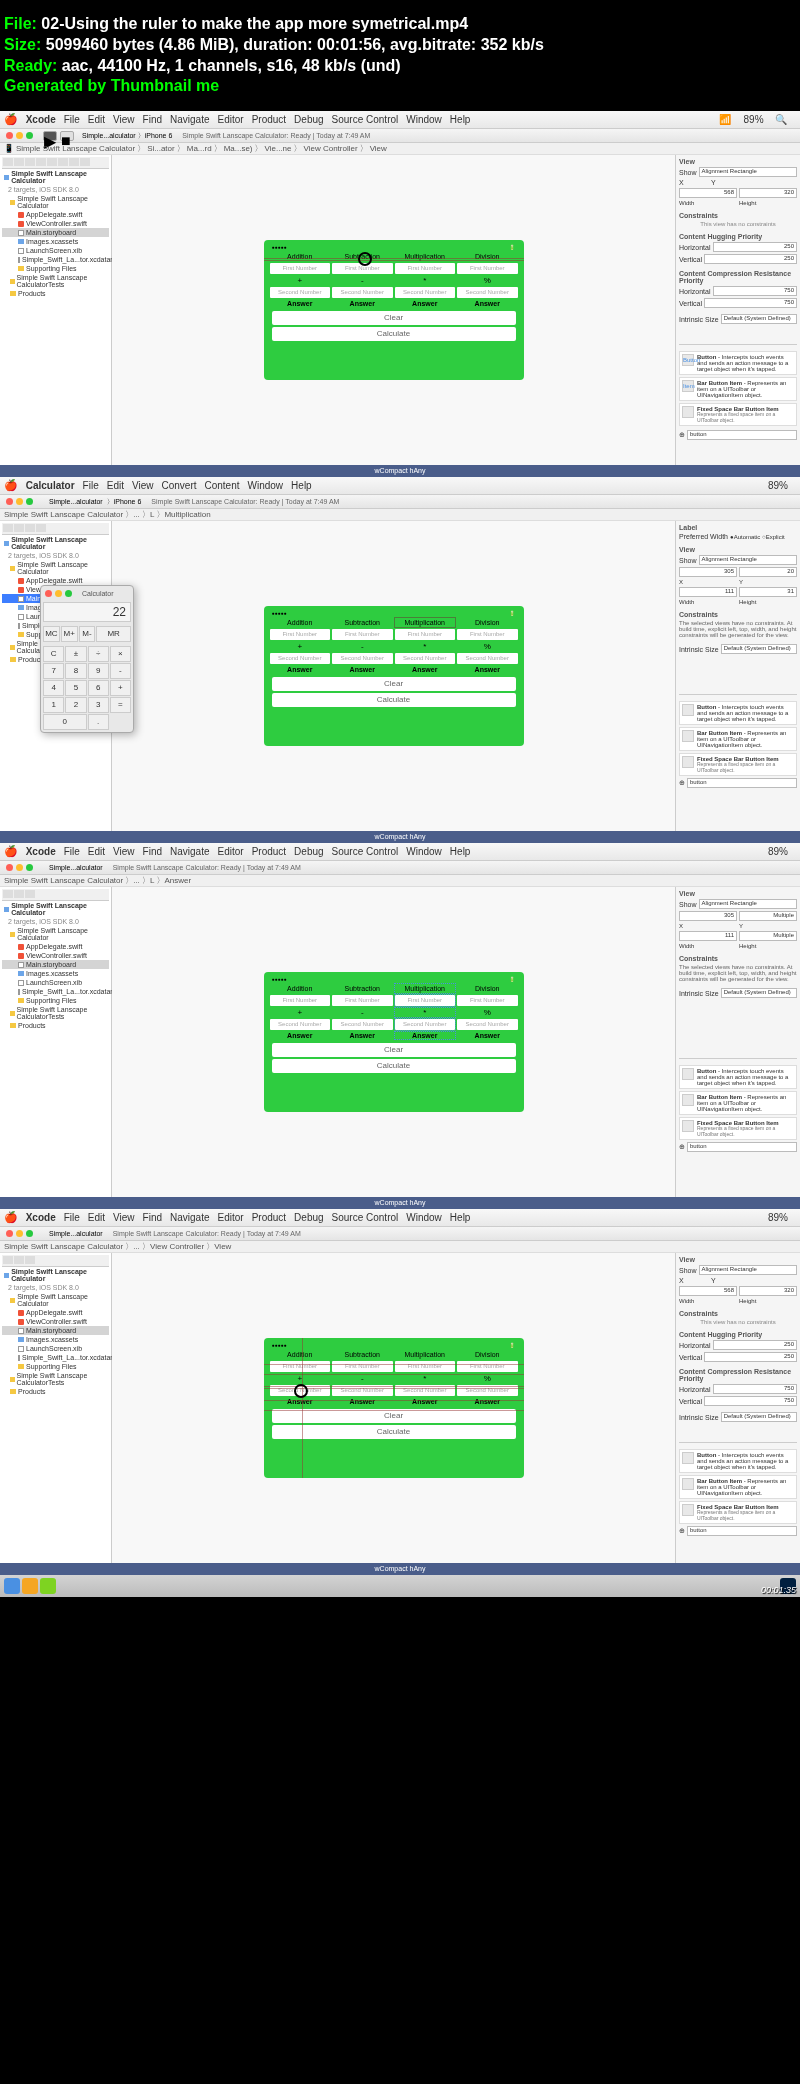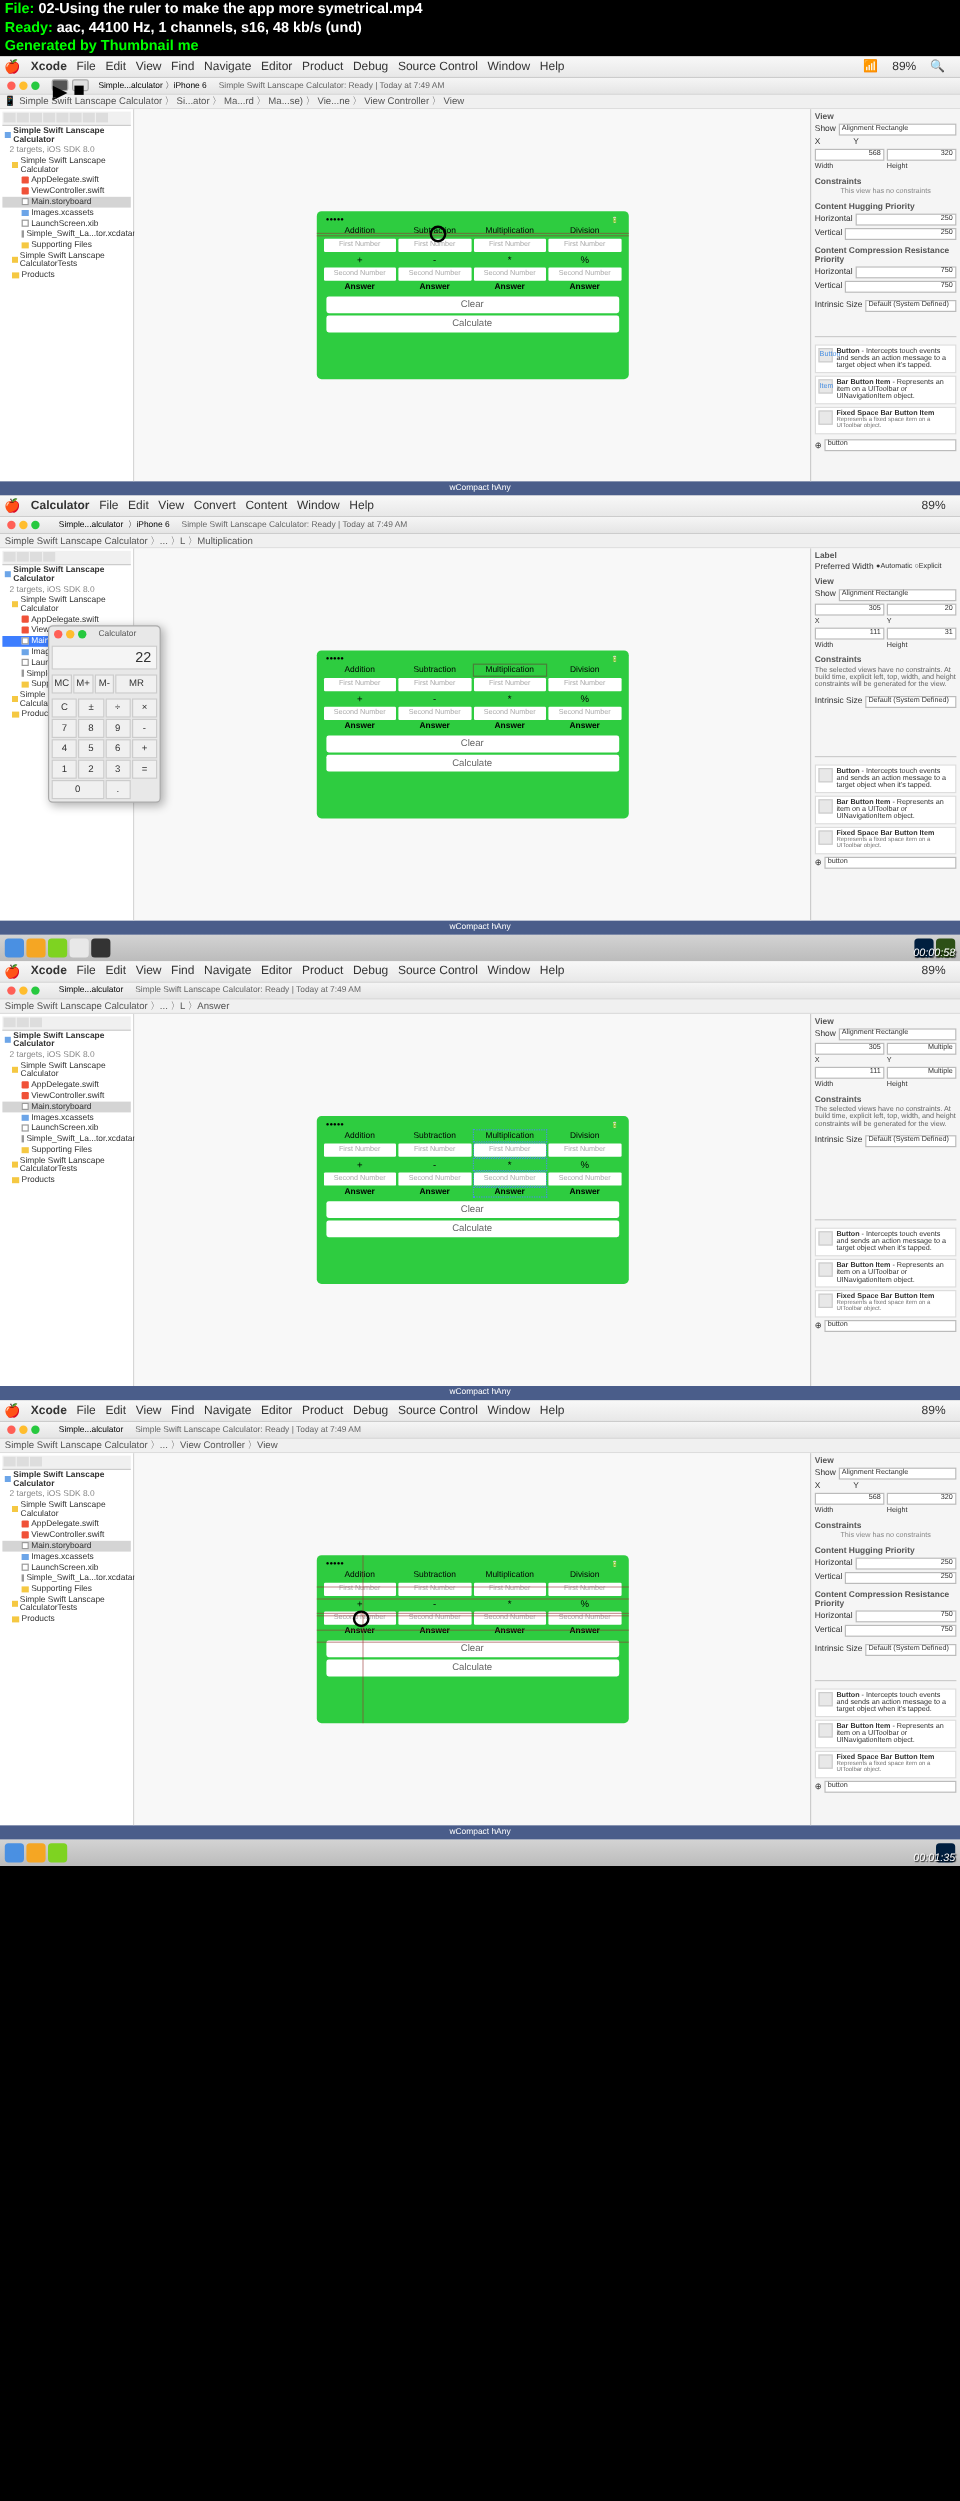--- a/index.html
+++ b/index.html
@@ -1,17 +1,17 @@
 <!DOCTYPE html>
 <html><head>
 <meta charset="utf-8">
 <style>
 *{margin:0;padding:0;box-sizing:border-box;font-family:Helvetica,Arial,sans-serif}
 body{background:#000;width:800px}
-.header-text{color:#fff;font-size:12px;font-weight:bold;padding:0 4px;line-height:1.3}
+.header-text{color:#fff;font-size:16px;font-weight:bold;padding:14px 4px;line-height:1.3}
 .header-text .green{color:#0f0}
 .frame{background:#fff;position:relative}
 .menubar{background:linear-gradient(#f8f8f8,#e8e8e8);height:18px;display:flex;align-items:center;padding:0 4px;font-size:10px;color:#333;border-bottom:1px solid #ccc}
 .menubar span{margin-right:8px}
 .apple{font-size:11px}
 .menubar-right{margin-left:auto;display:flex;align-items:center;gap:4px}
 .toolbar{background:linear-gradient(#f5f5f5,#e5e5e5);height:14px;display:flex;align-items:center;border-bottom:1px solid #ccc}
 .traffic{display:flex;gap:3px;padding:0 6px}
 .traffic div{width:7px;height:7px;border-radius:50%}
 .tr{background:#ff5f56}.ty{background:#ffbd2e}.tg{background:#27c93f}
@@ -63,20 +63,21 @@
 .calc-title .traffic{padding:0}
 .calc-display{background:#f5f5f5;height:20px;margin:2px;text-align:right;padding:2px 4px;font-size:12px;color:#333;border:1px solid #ccc}
 .calc-grid{display:grid;grid-template-columns:repeat(5,1fr);gap:1px;padding:2px}
 .calc-btn{background:#f0f0f0;border:1px solid #ccc;height:16px;font-size:8px;color:#333;text-align:center;line-height:14px}
 </style>
 </head>
 <body>
 
 <div class="header-text">
   <div><span class="green">File:</span> <span>02-Using the ruler to make the app more symetrical.mp4</span></div>
+  <div><span class="green">Size:</span> <span>5099460 bytes (4.86 MiB), duration: 00:01:56, avg.bitrate: 352 kb/s</span></div>
   <div><span class="green">Ready:</span> <span>aac, 44100 Hz, 1 channels, s16, 48 kb/s (und)</span></div>
   <div class="green">Generated by Thumbnail me</div>
 </div>
 
 <div class="frame">
 <div class="menubar">
   <span class="apple">🍎</span>
   <span style="font-weight:bold">Xcode</span>
   <span>File</span>
   <span>Edit</span>
@@ -501,31 +502,20 @@
       <div class="calc-btn">1</div>
       <div class="calc-btn">2</div>
       <div class="calc-btn">3</div>
       <div class="calc-btn" style="grid-row:span 2">=</div>
       <div class="calc-btn" style="grid-column:span 2">0</div>
       <div class="calc-btn">.</div>
     </div>
   </div>
 </div>
 <div class="bottom-bar">wCompact hAny</div>
-<div class="dock">
-  <div class="dock-icon" style="background:#4a90e2"></div>
-  <div class="dock-icon" style="background:#f5a623"></div>
-  <div class="dock-icon" style="background:#7ed321"></div>
-  <div class="dock-icon" style="background:#e8e8e8"></div>
-  <div class="dock-icon" style="background:#333"></div>
-  <div style="flex:1"></div>
-  <div class="dock-icon" style="background:#001f3f"></div>
-  <div class="dock-icon" style="background:#2d5016"></div>
-  <div class="timestamp">00:00:58</div>
-</div>
 </div>
 
 <div class="frame">
 <div class="menubar">
   <span class="apple">🍎</span>
   <span style="font-weight:bold">Xcode</span>
   <span>File</span>
   <span>Edit</span>
   <span>View</span>
   <span>Find</span>

